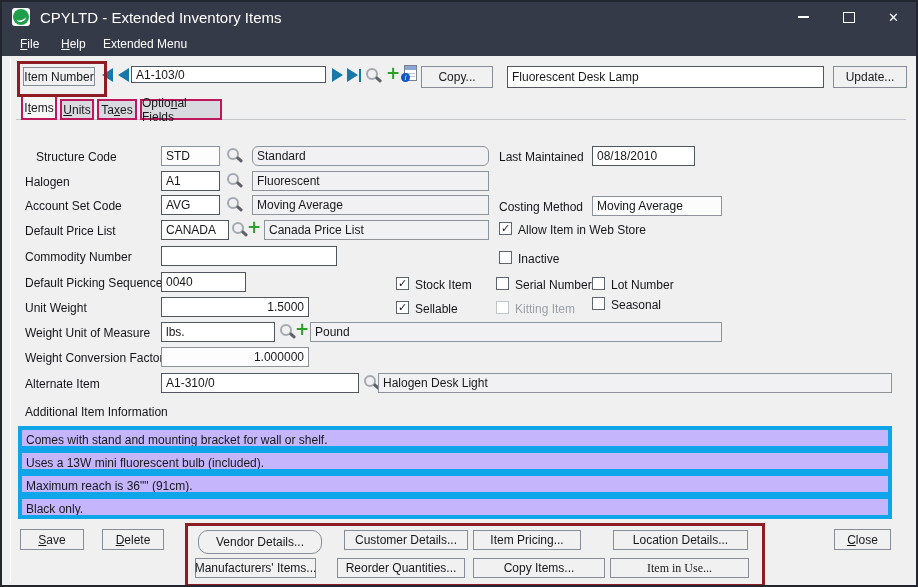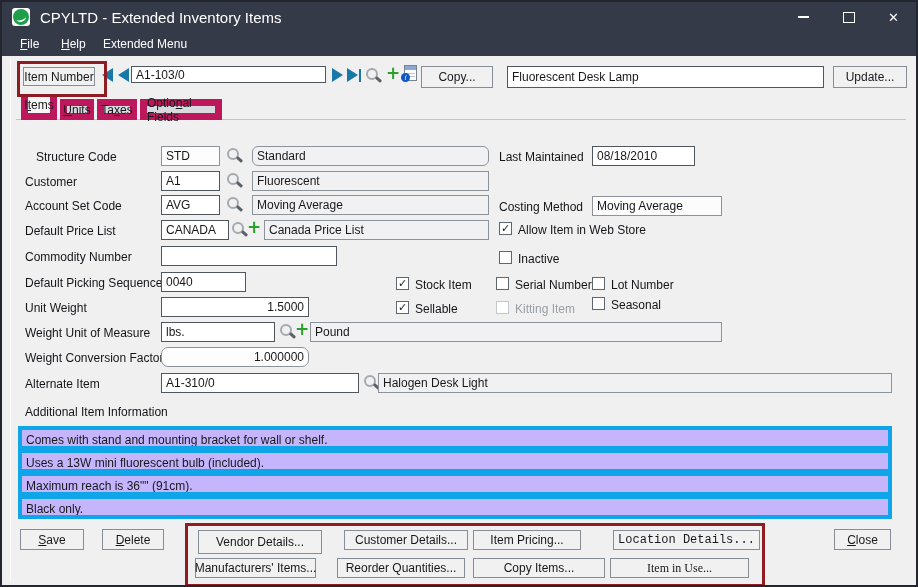--- a/index.html
+++ b/index.html
@@ -38,21 +38,21 @@
   .mag{position:absolute;width:16px;height:16px;}
   .mag .lens{position:absolute;left:1px;top:0;width:8px;height:8px;border:2px solid #a4a9b0;border-radius:50%;}
   .mag .handle{position:absolute;left:10px;top:10px;width:7px;height:3px;background:#5c6167;border-radius:1px;transform:rotate(43deg);}
   .plus{position:absolute;color:#2aa22a;font-weight:bold;font-size:17px;line-height:16px;font-family:"DejaVu Sans",sans-serif;}
   .drill{position:absolute;width:13px;height:16px;box-sizing:border-box;border:1px solid #7c828a;background:#fff;}
   .drill-top{position:absolute;left:0;right:0;top:0;height:4px;background:#8aa6d6;}
   .drill-line{position:absolute;left:1px;right:1px;height:1px;background:#b9c4d4;}
   .drill-dot{position:absolute;left:-4px;top:7px;width:9px;height:9px;border-radius:50%;background:#1256c4;
     color:#fff;font-size:7px;line-height:9px;text-align:center;font-style:italic;}
   
-  .tab{position:absolute;top:97px;height:21px;box-sizing:border-box;background:#d9dadf;border:7px solid #be185d;
+  .tab{position:absolute;top:97px;height:21px;box-sizing:border-box;background:#d9dadf;border:2px solid #be185d;
     display:flex;align-items:center;justify-content:center;z-index:2;}
   .tab.active{top:92px;height:26px;background:#f6f6f7;border-top:3px solid #2f5fa8;z-index:3;}
   .tabline{position:absolute;left:14px;top:117px;width:890px;height:1px;background:#c2c6cb;z-index:1;}
   
   .cb{position:absolute;width:13px;height:13px;box-sizing:border-box;border:1px solid #5f666e;background:#fff;
     font-size:11px;line-height:11px;text-align:center;color:#16181c;}
   .cb.disabled{border-color:#c3c7cc;}
   
   .info-row{position:absolute;left:16px;width:874px;height:24px;box-sizing:border-box;border:4px solid #0ea5e9;
     background:#c4b5fd;padding:3px 4px;white-space:nowrap;overflow:hidden;}
@@ -134,21 +134,21 @@
     </div>
 
   <span class="lbl" style="left:34px;top:148px;">Structure Code</span>
   <input class="inp ro" style="left: 159px; top: 144px; width: 59px; height: 20px;" value="STD">
   <span class="mag" style="left:224px;top:146px;">
       <span class="lens"></span>
       <span class="handle"></span>
     </span>
   <div class="ro-box" style="left:250px;top:144px;width:237px;height:20px;border-radius:6px;">Standard</div>
 
-  <span class="lbl" style="left:23px;top:173px;">Customer</span>
+  <span class="lbl" style="left:23px;top:173px;">Halogen</span>
   <input class="inp" style="left: 159px; top: 169px; width: 59px; height: 20px;" value="A1">
   <span class="mag" style="left:224px;top:171px;">
       <span class="lens"></span>
       <span class="handle"></span>
     </span>
   <div class="ro-box" style="left:250px;top:169px;width:237px;height:20px;">Fluorescent</div>
 
   <span class="lbl" style="left:23px;top:197px;">Account Set Code</span>
   <input class="inp" style="left: 159px; top: 193px; width: 59px; height: 20px;" value="AVG">
   <span class="mag" style="left:224px;top:195px;">
@@ -178,21 +178,21 @@
   <span class="lbl" style="left:23px;top:324px;">Weight Unit of Measure</span>
   <input class="inp" style="left: 159px; top: 320px; width: 114px; height: 20px;" value="lbs.">
   <span class="mag" style="left:277px;top:322px;">
       <span class="lens"></span>
       <span class="handle"></span>
     </span>
   <span class="plus" style="left:293px;top:319px;">+</span>
   <div class="ro-box" style="left:308px;top:320px;width:412px;height:20px;">Pound</div>
 
   <span class="lbl" style="left:23px;top:349px;">Weight Conversion Factor</span>
-  <input class="inp ro right" style="left: 159px; top: 345px; width: 148px; height: 20px; border-radius: 7px;" value="1.000000">
+  <input class="inp ro right" style="left: 159px; top: 345px; width: 148px; height: 20px;" value="1.000000">
 
   <span class="lbl" style="left:23px;top:375px;">Alternate Item</span>
   <input class="inp" style="left: 159px; top: 371px; width: 198px; height: 20px;" value="A1-310/0">
   <span class="mag" style="left:361px;top:373px;">
       <span class="lens"></span>
       <span class="handle"></span>
     </span>
   <div class="ro-box" style="left:376px;top:371px;width:514px;height:20px;">Halogen Desk Light</div>
 
   <span class="lbl" style="left:497px;top:148px;">Last Maintained</span>
@@ -229,30 +229,30 @@
 
   <div class="btn" style="left:18px;top:527px;width:64px;height:21px;">
       <span><span class="u">S</span><span>ave</span></span>
     </div>
   <div class="btn" style="left:100px;top:527px;width:62px;height:21px;">
       <span><span class="u">D</span><span>elete</span></span>
     </div>
 
   <div class="annot" style="left:183px;top:521px;width:574px;height:58px;"></div>
 
-  <div class="btn" style="left:196px;top:528px;width:124px;height:24px;">
+  <div class="btn" style="left:196px;top:528px;width:124px;height:24px;border-radius:10px;">
       <span>Vendor Details...</span>
     </div>
   <div class="btn" style="left:342px;top:528px;width:124px;height:20px;">
       <span>Customer Details...</span>
     </div>
   <div class="btn" style="left:471px;top:528px;width:108px;height:20px;">
       <span>Item Pricing...</span>
     </div>
-  <div class="btn" style="left:611px;top:528px;width:147px;height:20px;font-family:Liberation Mono, monospace;">
+  <div class="btn" style="left:611px;top:528px;width:135px;height:20px;">
       <span>Location Details...</span>
     </div>
 
   <div class="btn" style="left:193px;top:556px;width:121px;height:20px;">
       <span>Manufacturers' Items...</span>
     </div>
   <div class="btn" style="left:335px;top:556px;width:128px;height:20px;">
       <span>Reorder Quantities...</span>
     </div>
   <div class="btn" style="left:471px;top:556px;width:132px;height:20px;">

